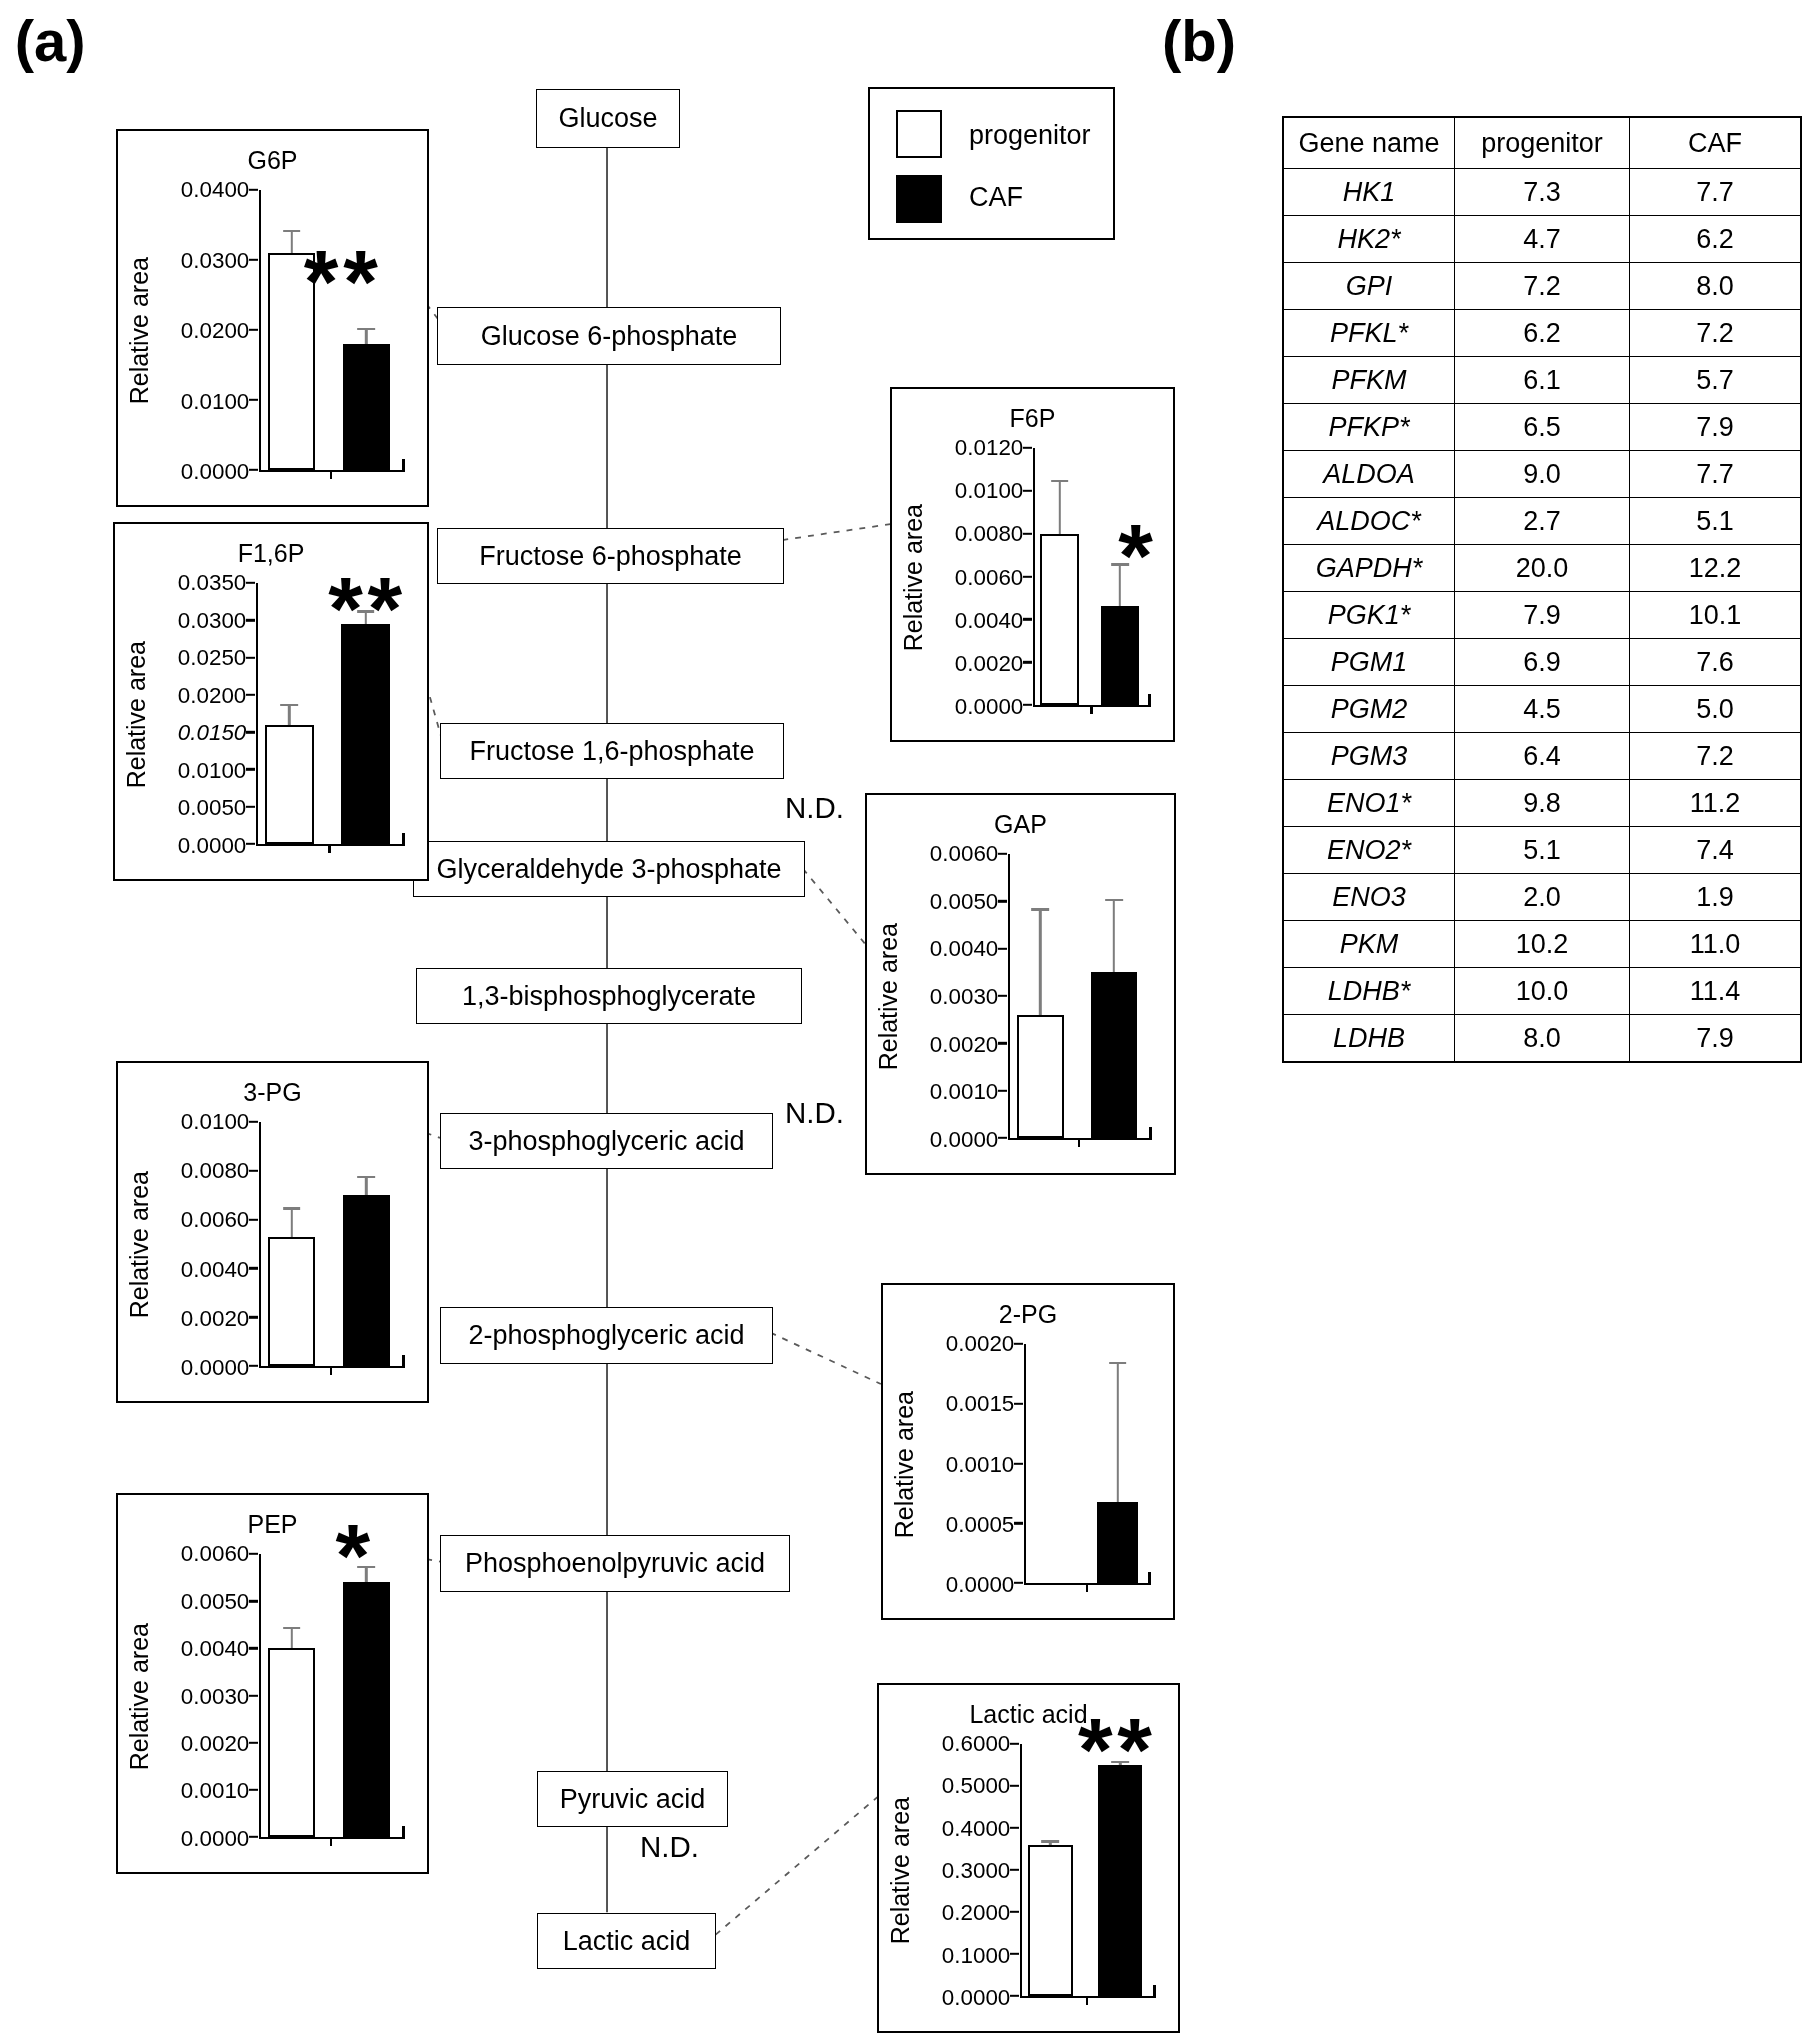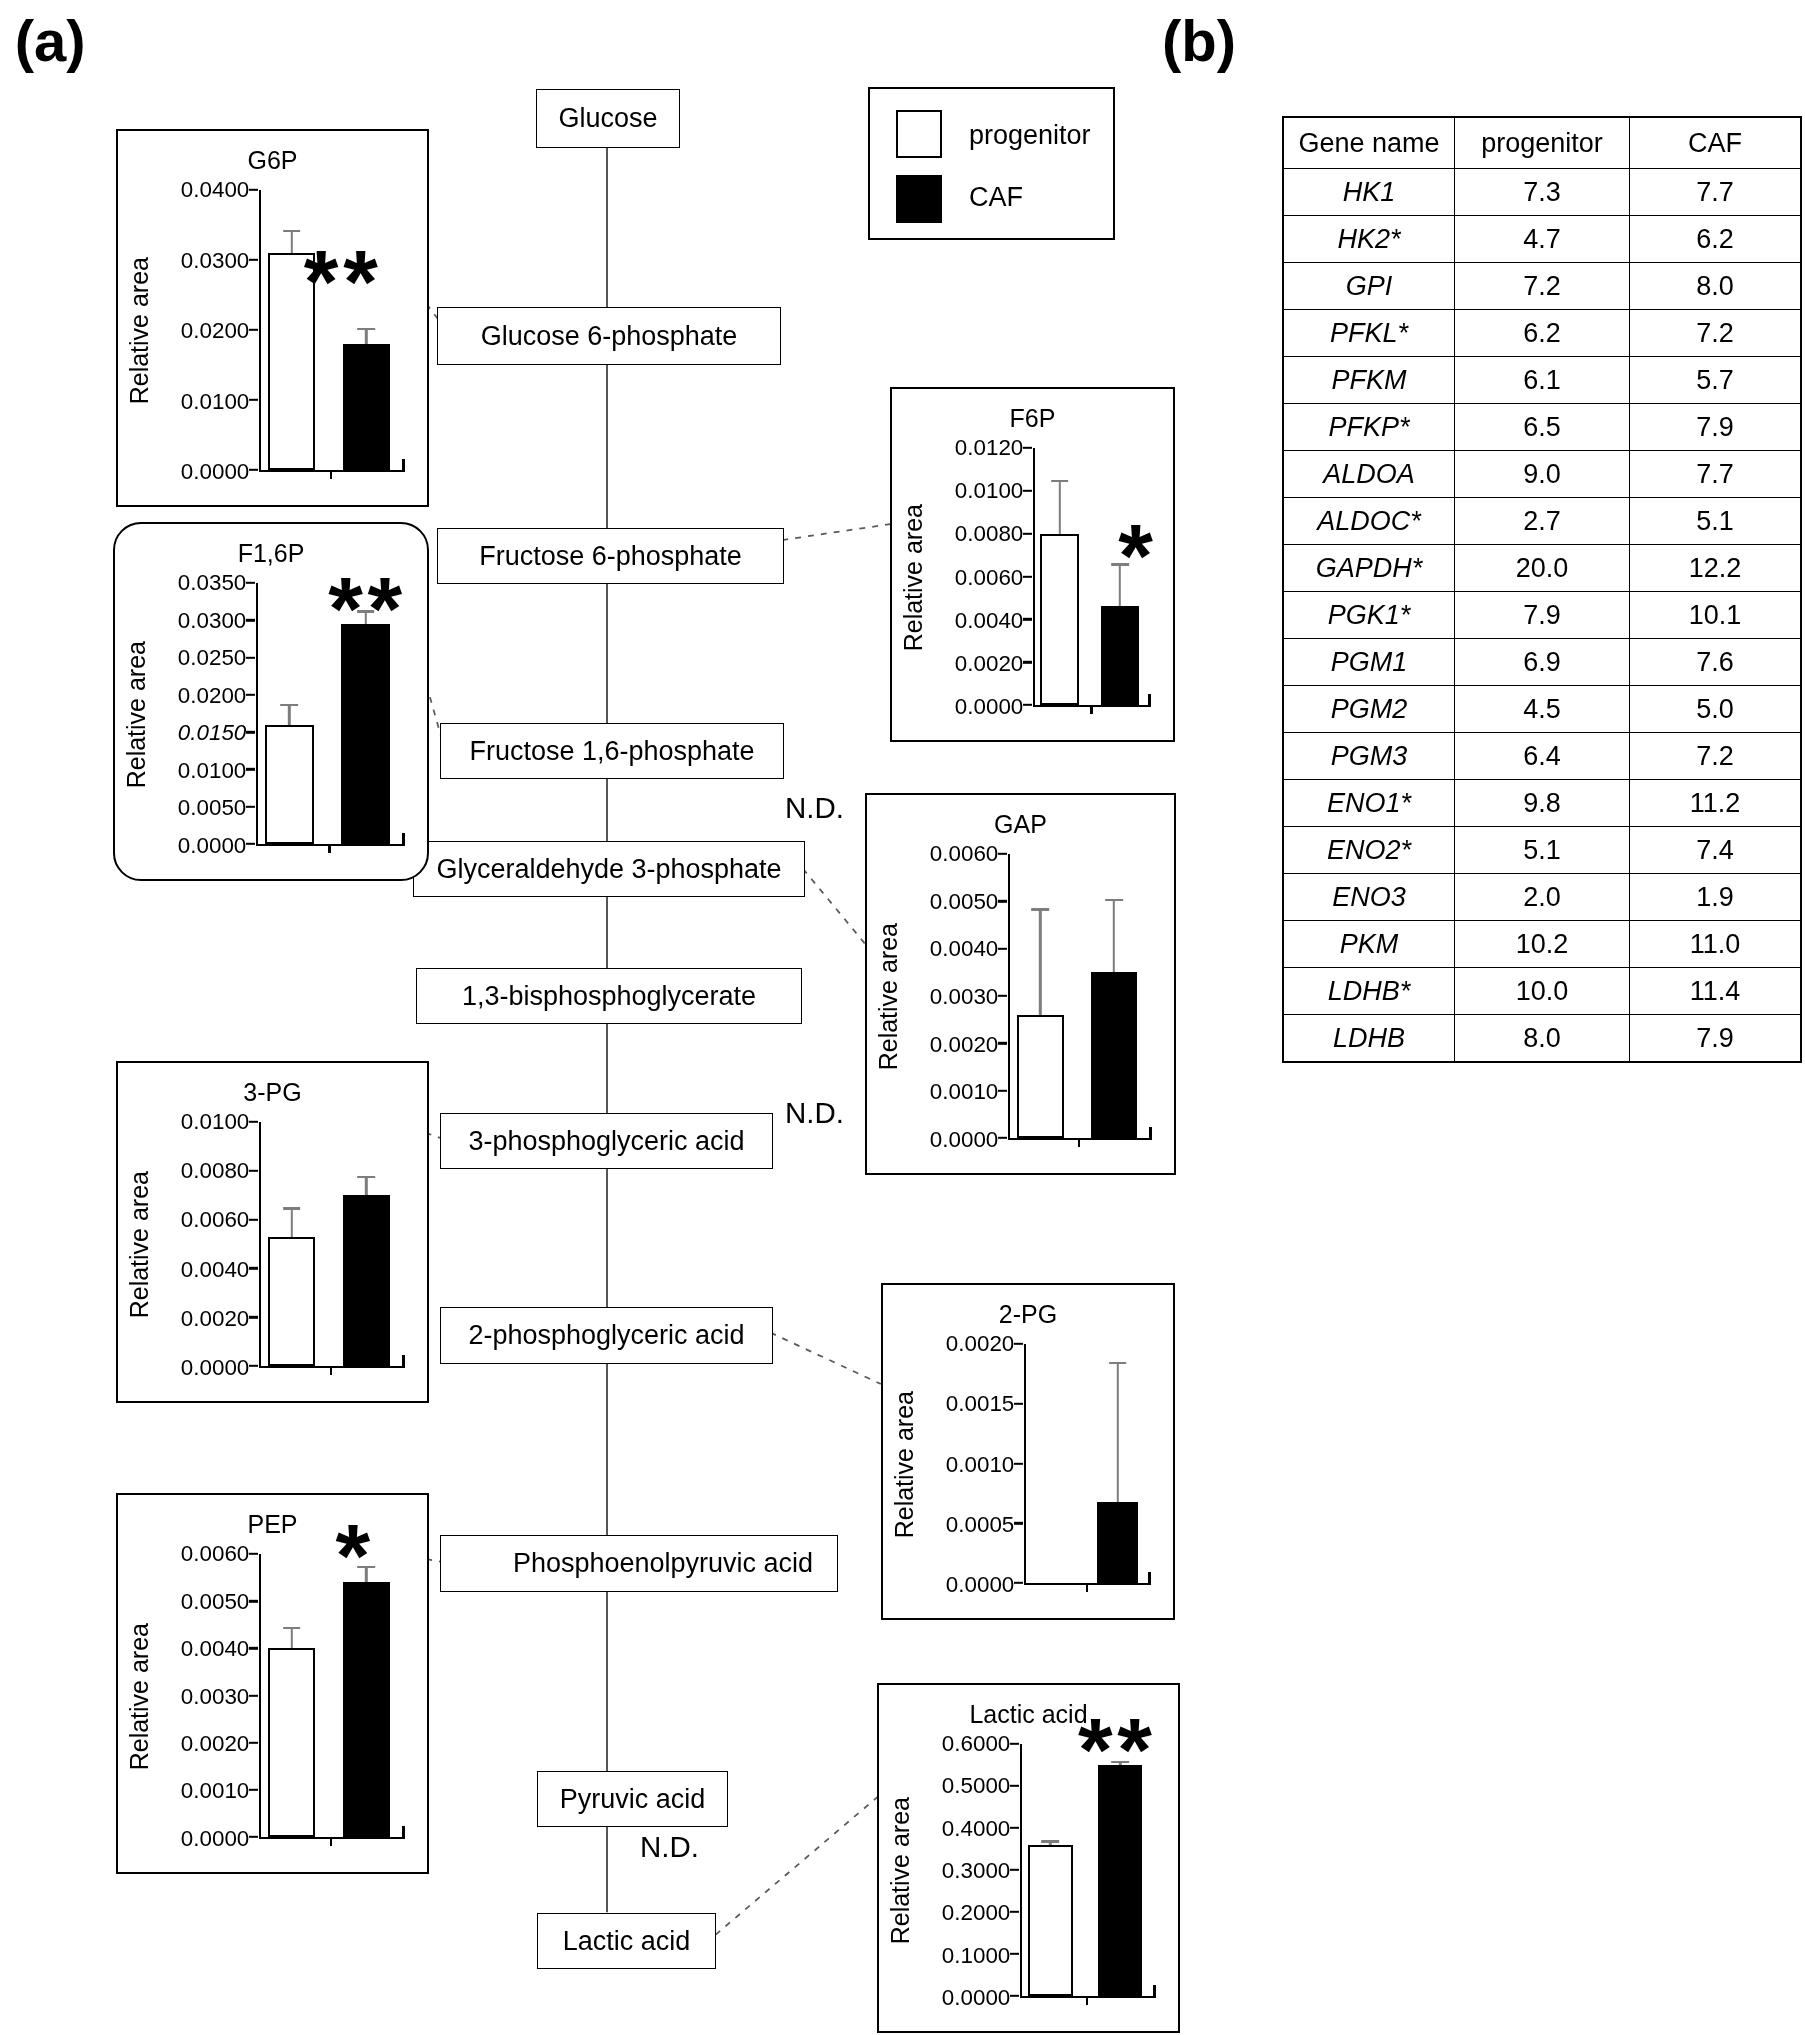--- a/index.html
+++ b/index.html
@@ -76,21 +76,21 @@
   </div>
 
   <div class="node" style="left:536px;top:89px;width:142px;height:57px;">Glucose</div>
   <div class="node" style="left:437px;top:307px;width:342px;height:56px;">Glucose 6-phosphate</div>
   <div class="node" style="left:437px;top:528px;width:345px;height:54px;">Fructose 6-phosphate</div>
   <div class="node" style="left:440px;top:723px;width:342px;height:54px;">Fructose 1,6-phosphate</div>
   <div class="node" style="left:413px;top:841px;width:390px;height:54px;">Glyceraldehyde 3-phosphate</div>
   <div class="node" style="left:416px;top:968px;width:384px;height:54px;">1,3-bisphosphoglycerate</div>
   <div class="node" style="left:440px;top:1113px;width:331px;height:54px;">3-phosphoglyceric acid</div>
   <div class="node" style="left:440px;top:1307px;width:331px;height:55px;">2-phosphoglyceric acid</div>
-  <div class="node" style="left:440px;top:1535px;width:348px;height:55px;padding-left:48px;">Phosphoenolpyruvic acid</div>
+  <div class="node" style="left:440px;top:1535px;width:348px;height:55px;">Phosphoenolpyruvic acid</div>
   <div class="node" style="left:537px;top:1771px;width:189px;height:54px;">Pyruvic acid</div>
   <div class="node" style="left:537px;top:1913px;width:177px;height:54px;">Lactic acid</div>
 
   <div class="nd" style="left:785px;top:791px;">N.D.</div>
   <div class="nd" style="left:785px;top:1096px;">N.D.</div>
   <div class="nd" style="left:640px;top:1830px;">N.D.</div>
 
   <div class="chart-box" style="left:116px;top:129px;width:309px;height:374px;">
       <div class="chart-title">G6P</div>
       <div class="chart-inner">
@@ -115,21 +115,21 @@
           <div class="errcap" style="left: 21.5%; bottom: 85%;"></div>
           <div class="bar black" style="left: 57%; width: 33%; height: 45%;"></div>
           <div class="errline" style="left: 73.5%; bottom: 45%; height: 5%;"></div>
           <div class="errcap" style="left: 73.5%; bottom: 50%;"></div>
           <div class="xtick-down" style="left: 48%;"></div>
           <div class="xtick-up" style="left: calc(100% - 2.4px);"></div>
           <div class="sig" style="left: 30%; top: 20%;">**</div>
         </div>
       </div>
     </div>
-  <div class="chart-box" style="left:113px;top:522px;width:312px;height:355px;border-radius:28px;">
+  <div class="chart-box" style="left:113px;top:522px;width:312px;height:355px;">
       <div class="chart-title">F1,6P</div>
       <div class="chart-inner">
         <div class="ylab">
           <span>Relative area</span>
         </div>
         <div class="ticks">
           <div class="tick-label" style="top: 0%;">0.0350</div>
           <div class="tick-label" style="top: 14.2857%;">0.0300</div>
           <div class="tick-label" style="top: 28.5714%;">0.0250</div>
           <div class="tick-label" style="top: 42.8571%;">0.0200</div>

